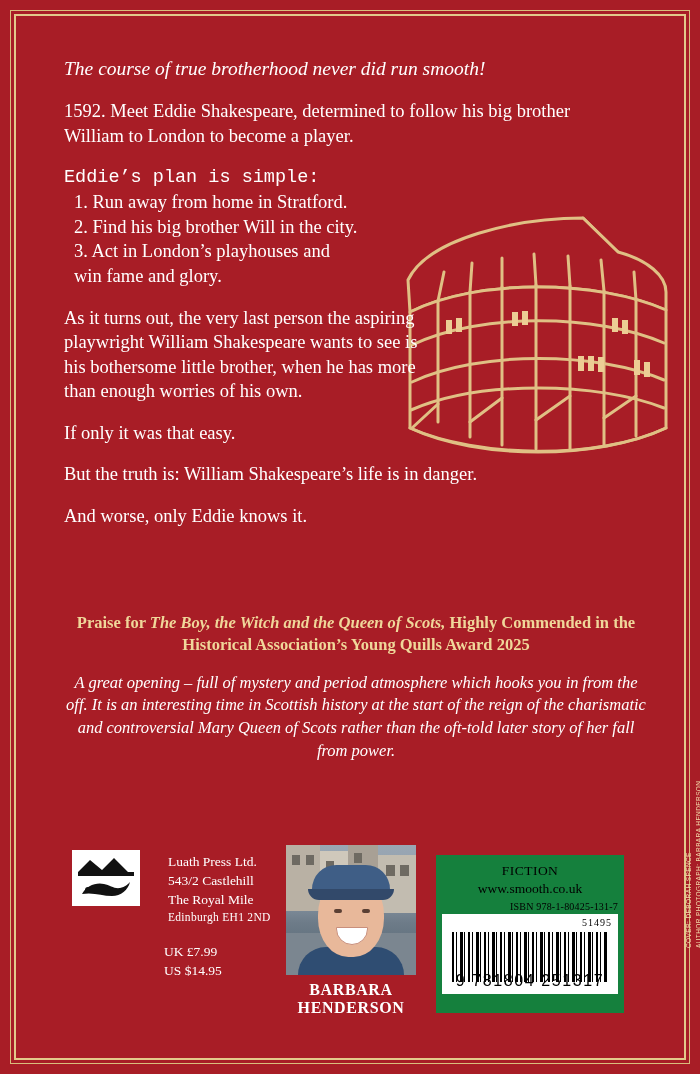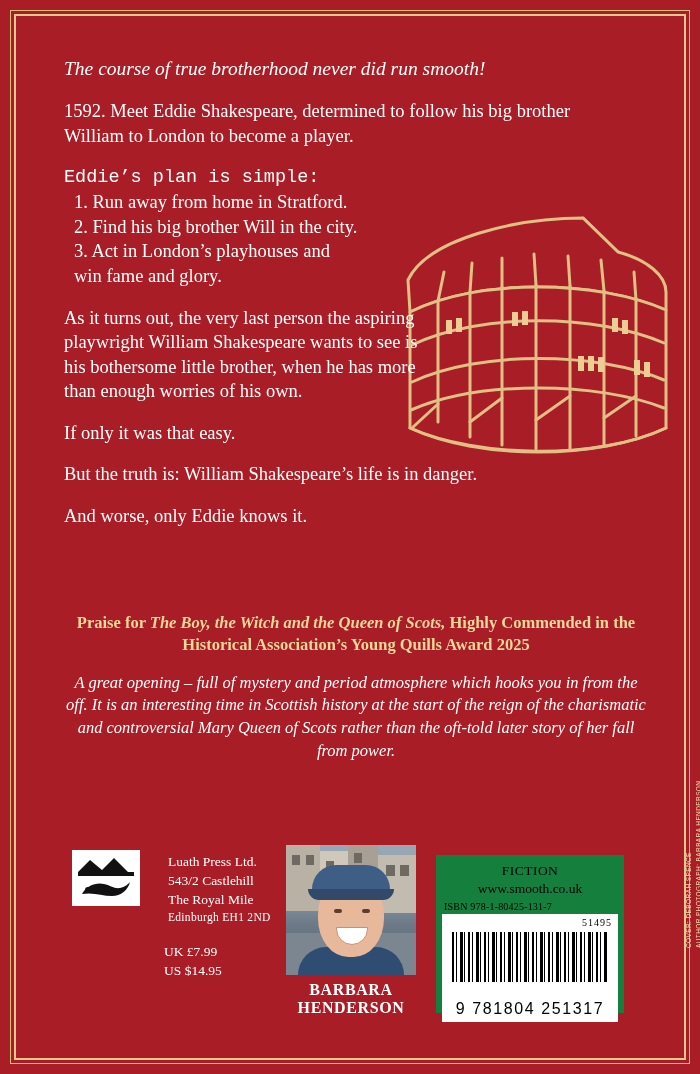--- a/index.html
+++ b/index.html
@@ -227,35 +227,35 @@
     font-size: 13.5px;
     letter-spacing: 0.5px;
     margin-bottom: 2px;
   }
   .bc-url {
     font-size: 13.5px;
     margin-bottom: 4px;
   }
   .bc-isbn-row {
     display: flex;
-    justify-content: flex-start;
+    justify-content: flex-end;
     align-items: flex-start;
     padding: 0 6px;
     box-sizing: border-box;
   }
   .bc-isbn {
     font-size: 10px;
     letter-spacing: 0.2px;
     text-align: left;
     padding-left: 2px;
   }
   .bc-white {
     margin: 2px 6px 0 6px;
     background: #ffffff;
-    height: 108px;
+    height: 80px;
     position: relative;
     box-sizing: border-box;
     padding: 4px 4px 0 12px;
   }
   .bc-addon {
     position: absolute;
     right: 6px;
     top: 3px;
     font-size: 10px;
     letter-spacing: 1px;

